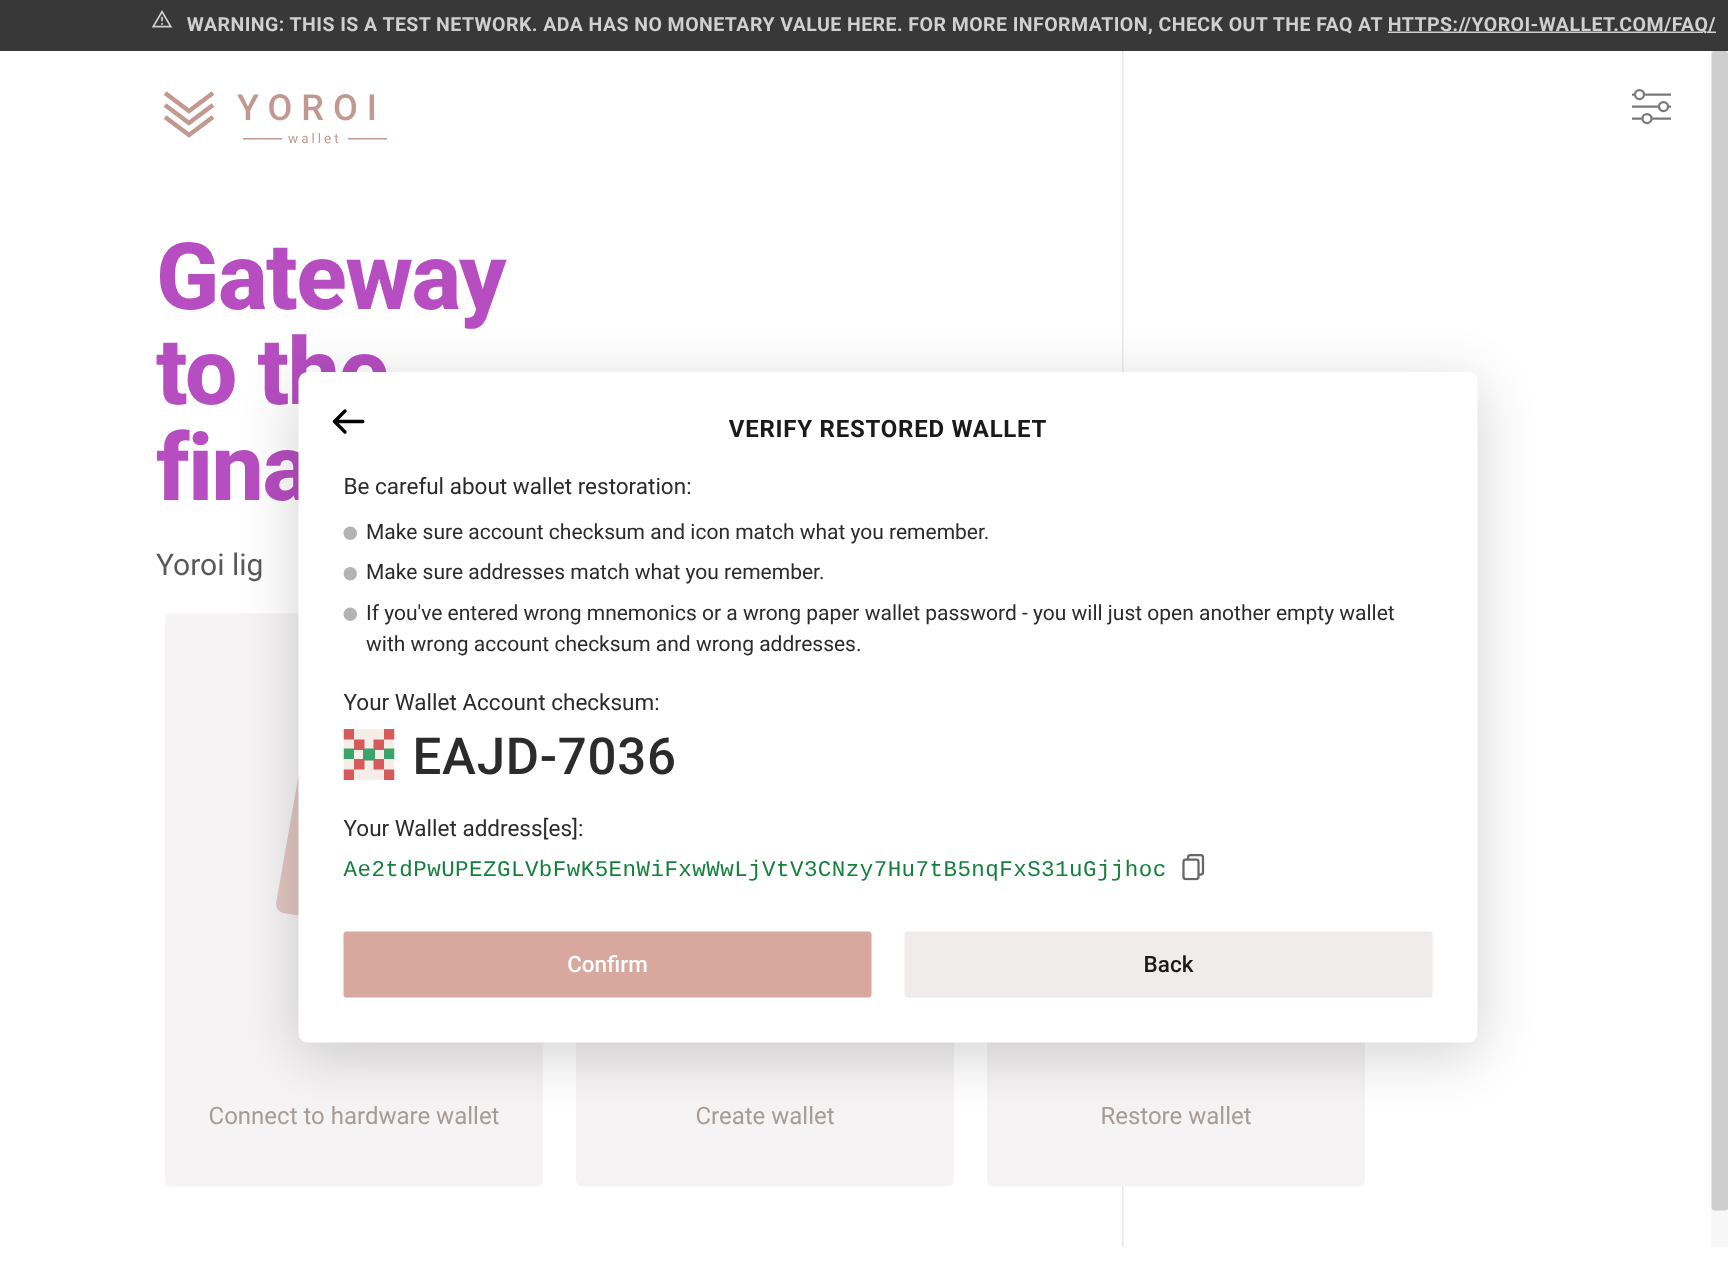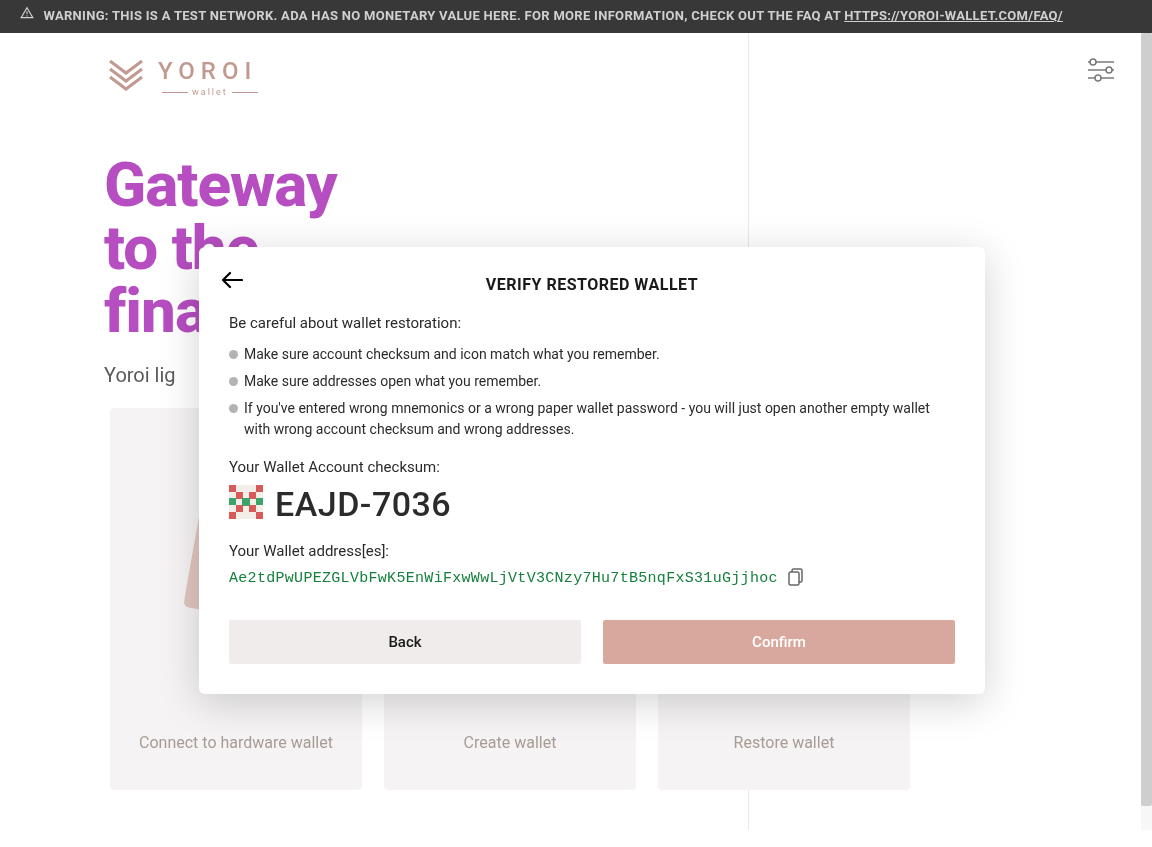--- a/index.html
+++ b/index.html
@@ -10,22 +10,22 @@
     width: 1152px;
     height: 847px;
     overflow: hidden;
     position: relative;
   }
   .warning-banner {
     background: #383838;
     color: #d0d0d0;
     font-size: 13px;
     font-weight: 700;
-    text-align: left;
-    padding: 6px 20px;
+    text-align: right;
+    padding: 6px 8px;
     line-height: 1.6;
     letter-spacing: 0.3px;
   }
   .warning-banner a { color: #d0d0d0; text-decoration: underline; }
   .warn-icon {
     display: inline-block;
     vertical-align: middle;
     margin-right: 6px;
   }
   .page {
@@ -353,21 +353,21 @@
       <div class="modal-title">VERIFY RESTORED WALLET</div>
 
       <div class="modal-intro">Be careful about wallet restoration:</div>
 
       <div class="bullet-row">
         <div class="bullet-dot"></div>
         <div>Make sure account checksum and icon match what you remember.</div>
       </div>
       <div class="bullet-row">
         <div class="bullet-dot"></div>
-        <div>Make sure addresses open what you remember.</div>
+        <div>Make sure addresses match what you remember.</div>
       </div>
       <div class="bullet-row">
         <div class="bullet-dot"></div>
         <div>If you've entered wrong mnemonics or a wrong paper wallet password - you will just open another empty wallet with wrong account checksum and wrong addresses.</div>
       </div>
 
       <div class="section-label">Your Wallet Account checksum:</div>
       <div class="checksum-row">
         <span>
           <svg width="34" height="34" viewBox="0 0 34 34">
@@ -393,20 +393,20 @@
         <span class="address-text">Ae2tdPwUPEZGLVbFwK5EnWiFxwWwLjVtV3CNzy7Hu7tB5nqFxS31uGjjhoc</span>
         <span class="copy-btn">
           <svg width="16" height="18" viewBox="0 0 16 18">
             <rect x="4" y="1" width="10" height="13" rx="1.5" fill="none" stroke="#676767" stroke-width="1.5"></rect>
             <rect x="1" y="4" width="10" height="13" rx="1.5" fill="#fff" stroke="#676767" stroke-width="1.5"></rect>
           </svg>
         </span>
       </div>
 
       <div class="modal-actions">
+        <div class="btn btn-confirm">Confirm</div>
         <div class="btn btn-back">Back</div>
-        <div class="btn btn-confirm">Confirm</div>
       </div>
 
     </div>
   </div>
 
 </div>
 
 </body></html>

